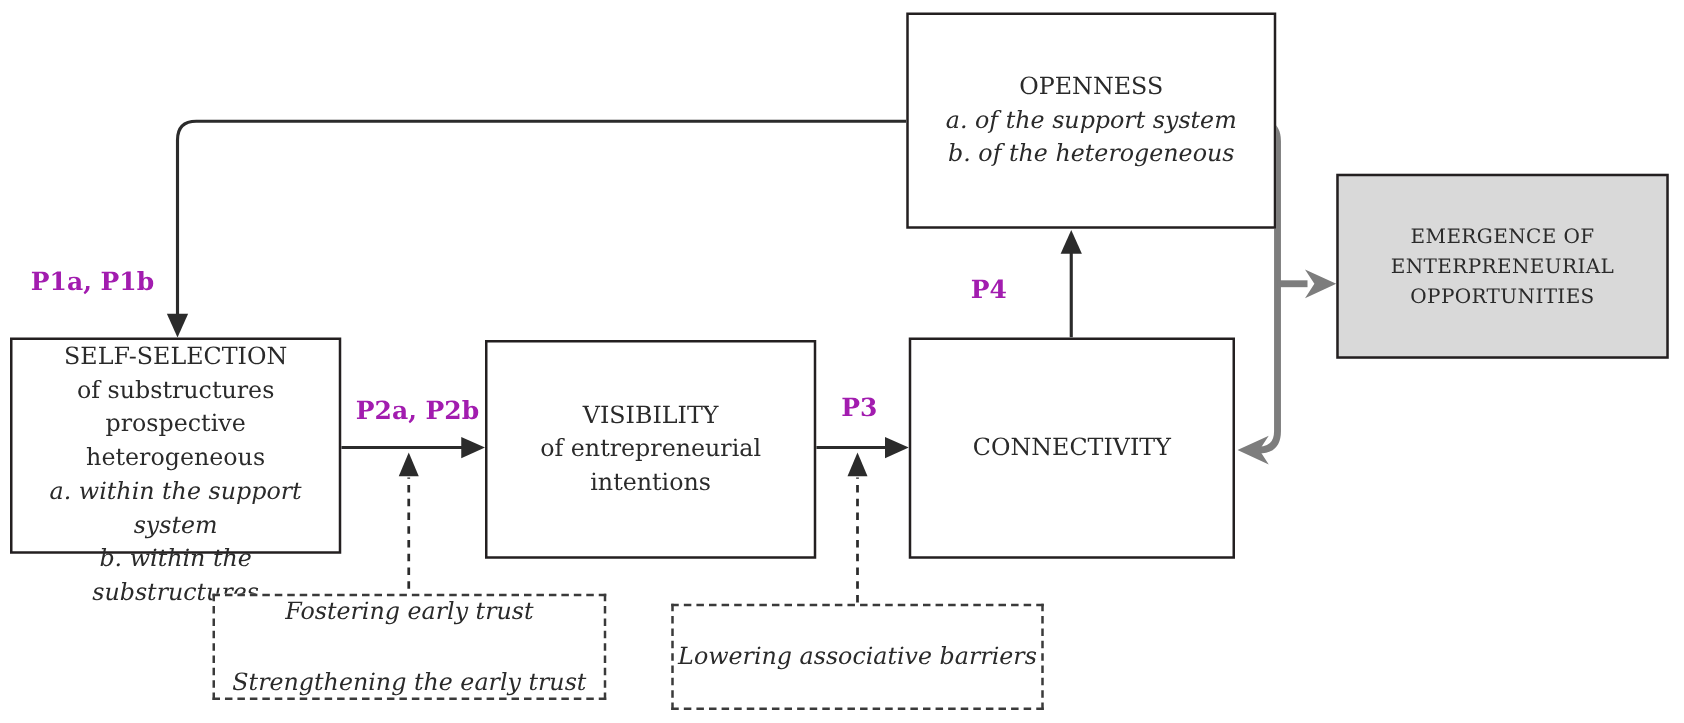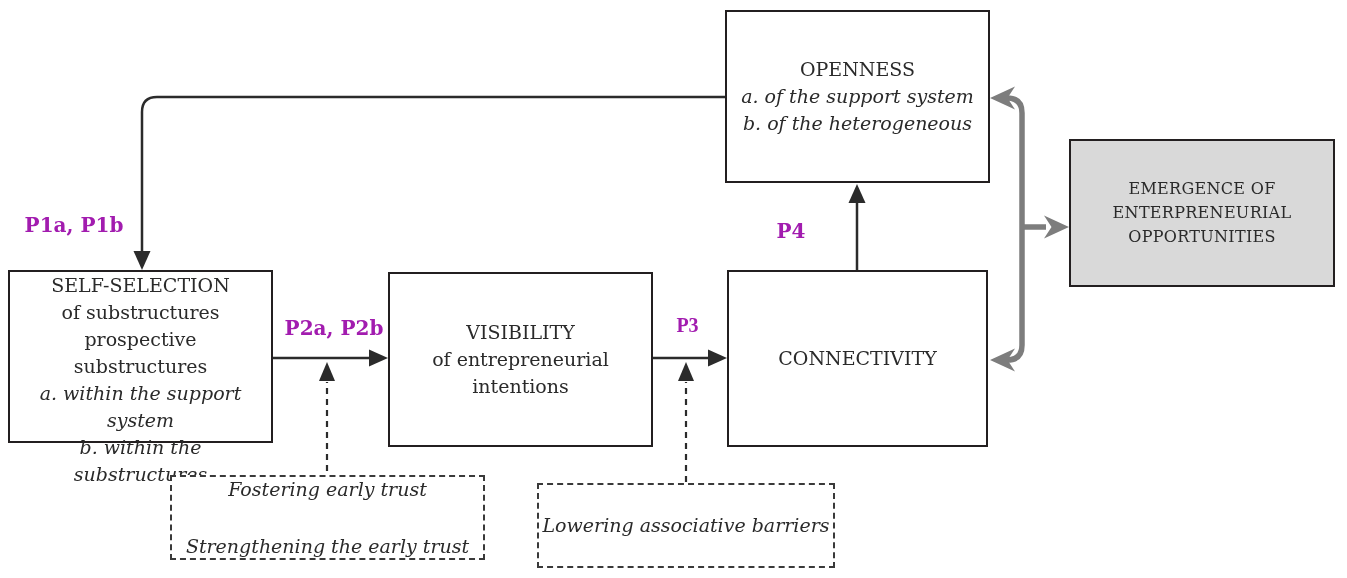--- a/index.html
+++ b/index.html
@@ -25,21 +25,21 @@
     background: #ffffff;
     display: flex;
     flex-direction: column;
     align-items: center;
     justify-content: center;
     text-align: center;
     font-size: 19px;
     line-height: 27px;
   }
   .box .ital { font-style: italic; }
-  .box-openness     { left: 725px;  top: 10px;  width: 265px; height: 173px; }
+  .box-openness     { left: 725px;  top: 10px;  width: 296px; height: 173px; }
   .box-selfsel      { left: 8px;    top: 270px; width: 265px; height: 173px; justify-content: space-between; }
   .box-visibility   { left: 388px;  top: 272px; width: 265px; height: 175px; }
   .box-connectivity { left: 727px;  top: 270px; width: 261px; height: 177px; }
   .box-emergence    {
     left: 1069px; top: 139px; width: 266px; height: 148px;
     background: #d9d9d9;
     font-size: 16px;
     line-height: 24px;
     letter-spacing: 0.3px;
   }
@@ -52,21 +52,21 @@
   .box-mod2 { left: 537px; top: 483px; width: 298px; height: 85px; }
   .plabel {
     position: absolute;
     font-weight: bold;
     font-size: 20px;
     text-align: center;
     color: #a21caf;
   }
   .plabel-p1 { left: 24px;  top: 213px; width: 100px; }
   .plabel-p2 { left: 284px; top: 316px; width: 100px; }
-  .plabel-p3 { left: 660px; top: 314px; width: 55px; font-family: Liberation Serif, serif;  }
+  .plabel-p3 { left: 660px; top: 314px; width: 55px;  }
   .plabel-p4 { left: 766px; top: 219px; width: 50px;  }
   .solid-line { stroke: #2b2b2b; stroke-width: 2.5; fill: none; }
   .dash-line  { stroke: #2b2b2b; stroke-width: 2.2; fill: none; stroke-dasharray: 6 5; }
   .black-head { fill: #2b2b2b; stroke: none; }
   .gray-line  { stroke: #7d7d7d; stroke-width: 5.5; fill: none; }
   .gray-head  { fill: #7d7d7d; stroke: none; }
 </style>
 </head>
 <body>
 
@@ -115,21 +115,21 @@
 
   <div class="box box-openness">
     <div>OPENNESS</div>
     <div class="ital">a. of the support system</div>
     <div class="ital">b. of the heterogeneous</div>
   </div>
 
   <div class="box box-selfsel">
     <div>SELF-SELECTION</div>
     <div>of substructures prospective</div>
-    <div>substructures</div>
+    <div>heterogeneous</div>
     <div class="ital">a. within the support system</div>
     <div class="ital">b. within the substructures</div>
   </div>
 
   <div class="box box-visibility">
     <div>VISIBILITY</div>
     <div>of entrepreneurial</div>
     <div>intentions</div>
   </div>
 

